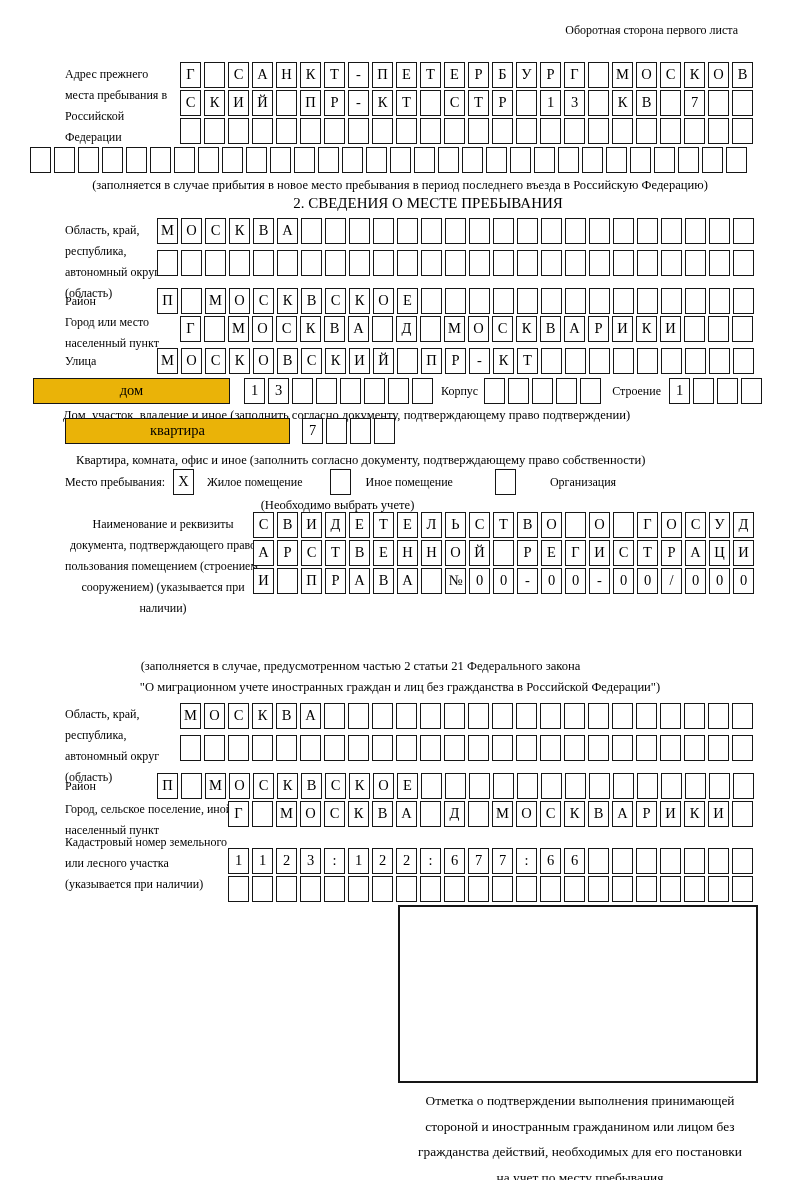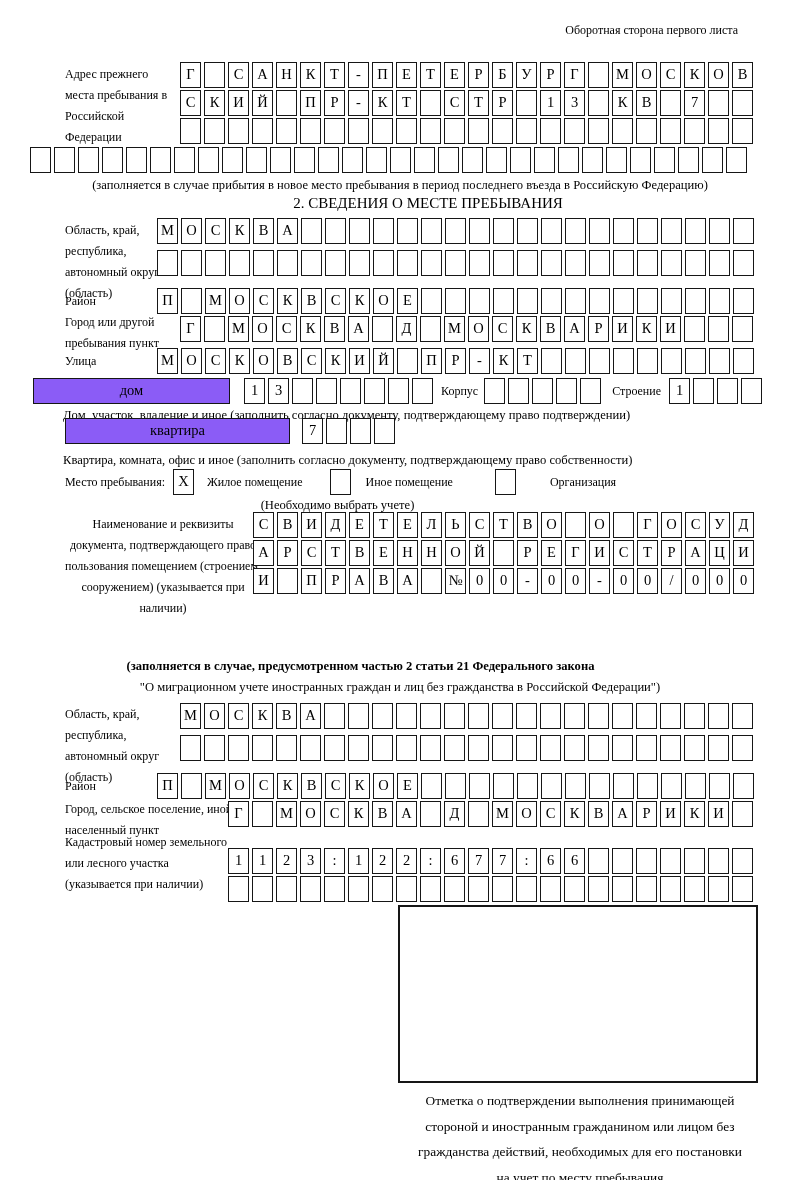--- a/index.html
+++ b/index.html
@@ -7,21 +7,21 @@
         font-family:"Liberation Serif","DejaVu Serif",serif;color:#000;}
   .abs{position:absolute;}
   .lbl{font-size:12px;line-height:21px;}
   .note{font-size:12.6px;line-height:17px;}
   .center{text-align:center;}
   .title{font-size:15px;font-weight:normal;padding-left:28px;}
   .cellrow{display:flex;gap:3px;height:26px;}
   .c{flex:0 0 auto;width:21px;height:26px;box-sizing:border-box;border:1.6px solid #161616;
      background:#fff;text-align:center;font-size:14.5px;line-height:23px;overflow:hidden;}
   .widebox{box-sizing:border-box;border:1.6px solid #161616;height:26px;text-align:center;
-     font-size:14.5px;line-height:23px;background:#8b5cf6;}
+     font-size:14.5px;line-height:23px;background:#eab308;}
   .cb{display:inline-block;width:21px;height:26px;box-sizing:border-box;border:1.6px solid #161616;
      text-align:center;font-size:14.5px;line-height:23px;background:#fff;}
   .inlinerow{display:flex;align-items:center;height:26px;}
   .stampbox{box-sizing:border-box;border:2px solid #161616;background:#fff;}
   .cap{font-size:13.4px;line-height:25.5px;text-align:center;}
 </style>
 </head>
 <body>
 
 <div class="page">
@@ -221,21 +221,21 @@
       <span class="c"></span>
       <span class="c"></span>
       <span class="c"></span>
       <span class="c"></span>
       <span class="c"></span>
       <span class="c"></span>
       <span class="c"></span>
       <span class="c"></span>
     </div>
 
-  <div class="abs lbl" style="top:312px;left:65px;width:122px;">Город или другой пребывания пункт</div>
+  <div class="abs lbl" style="top:312px;left:65px;width:122px;">Город или место населенный пункт</div>
   <div class="abs cellrow" style="top:316px;left:180px;">
       <span class="c">Г</span>
       <span class="c"></span>
       <span class="c">М</span>
       <span class="c">О</span>
       <span class="c">С</span>
       <span class="c">К</span>
       <span class="c">В</span>
       <span class="c">А</span>
       <span class="c"></span>
@@ -317,21 +317,21 @@
 
   <div class="abs inlinerow" style="top:418px;left:65px;">
     <div class="widebox" style="width:225px;">квартира</div>
     <div class="cellrow" style="margin-left:12px;">
         <span class="c">7</span>
         <span class="c"></span>
         <span class="c"></span>
         <span class="c"></span>
       </div>
   </div>
-  <div class="abs note" style="top:452px;left:63px;">Квартира, комната, офис и иное (заполнить согласно документу, подтверждающему право собственности)</div>
+  <div class="abs note" style="top:452px;left:76px;">Квартира, комната, офис и иное (заполнить согласно документу, подтверждающему право собственности)</div>
 
   <div class="abs inlinerow" style="top:469px;left:65px;">
     <div class="lbl">Место пребывания:</div>
     <span class="cb" style="margin-left:8px;">X</span>
     <div class="lbl" style="margin-left:13px;">Жилое помещение</div>
     <span class="cb" style="margin-left:28px;"></span>
     <div class="lbl" style="margin-left:14px;">Иное помещение</div>
     <span class="cb" style="margin-left:42px;"></span>
     <div class="lbl" style="margin-left:34px;">Организация</div>
   </div>
@@ -401,21 +401,21 @@
       <span class="c">0</span>
       <span class="c">-</span>
       <span class="c">0</span>
       <span class="c">0</span>
       <span class="c">/</span>
       <span class="c">0</span>
       <span class="c">0</span>
       <span class="c">0</span>
     </div>
 
-  <div class="abs note center" style="top:658px;left:0;width:721px;font-weight:bold;">(заполняется в случае, предусмотренном частью 2 статьи 21 Федерального закона</div>
+  <div class="abs note center" style="top:658px;left:0;width:721px;">(заполняется в случае, предусмотренном частью 2 статьи 21 Федерального закона</div>
   <div class="abs note center" style="top:679px;left:0;width:800px;">"О миграционном учете иностранных граждан и лиц без гражданства в Российской Федерации")</div>
 
   <div class="abs lbl" style="top:704px;left:65px;width:122px;">Область, край, республика, автономный округ (область)</div>
   <div class="abs cellrow" style="top:703px;left:180px;">
       <span class="c">М</span>
       <span class="c">О</span>
       <span class="c">С</span>
       <span class="c">К</span>
       <span class="c">В</span>
       <span class="c">А</span>

